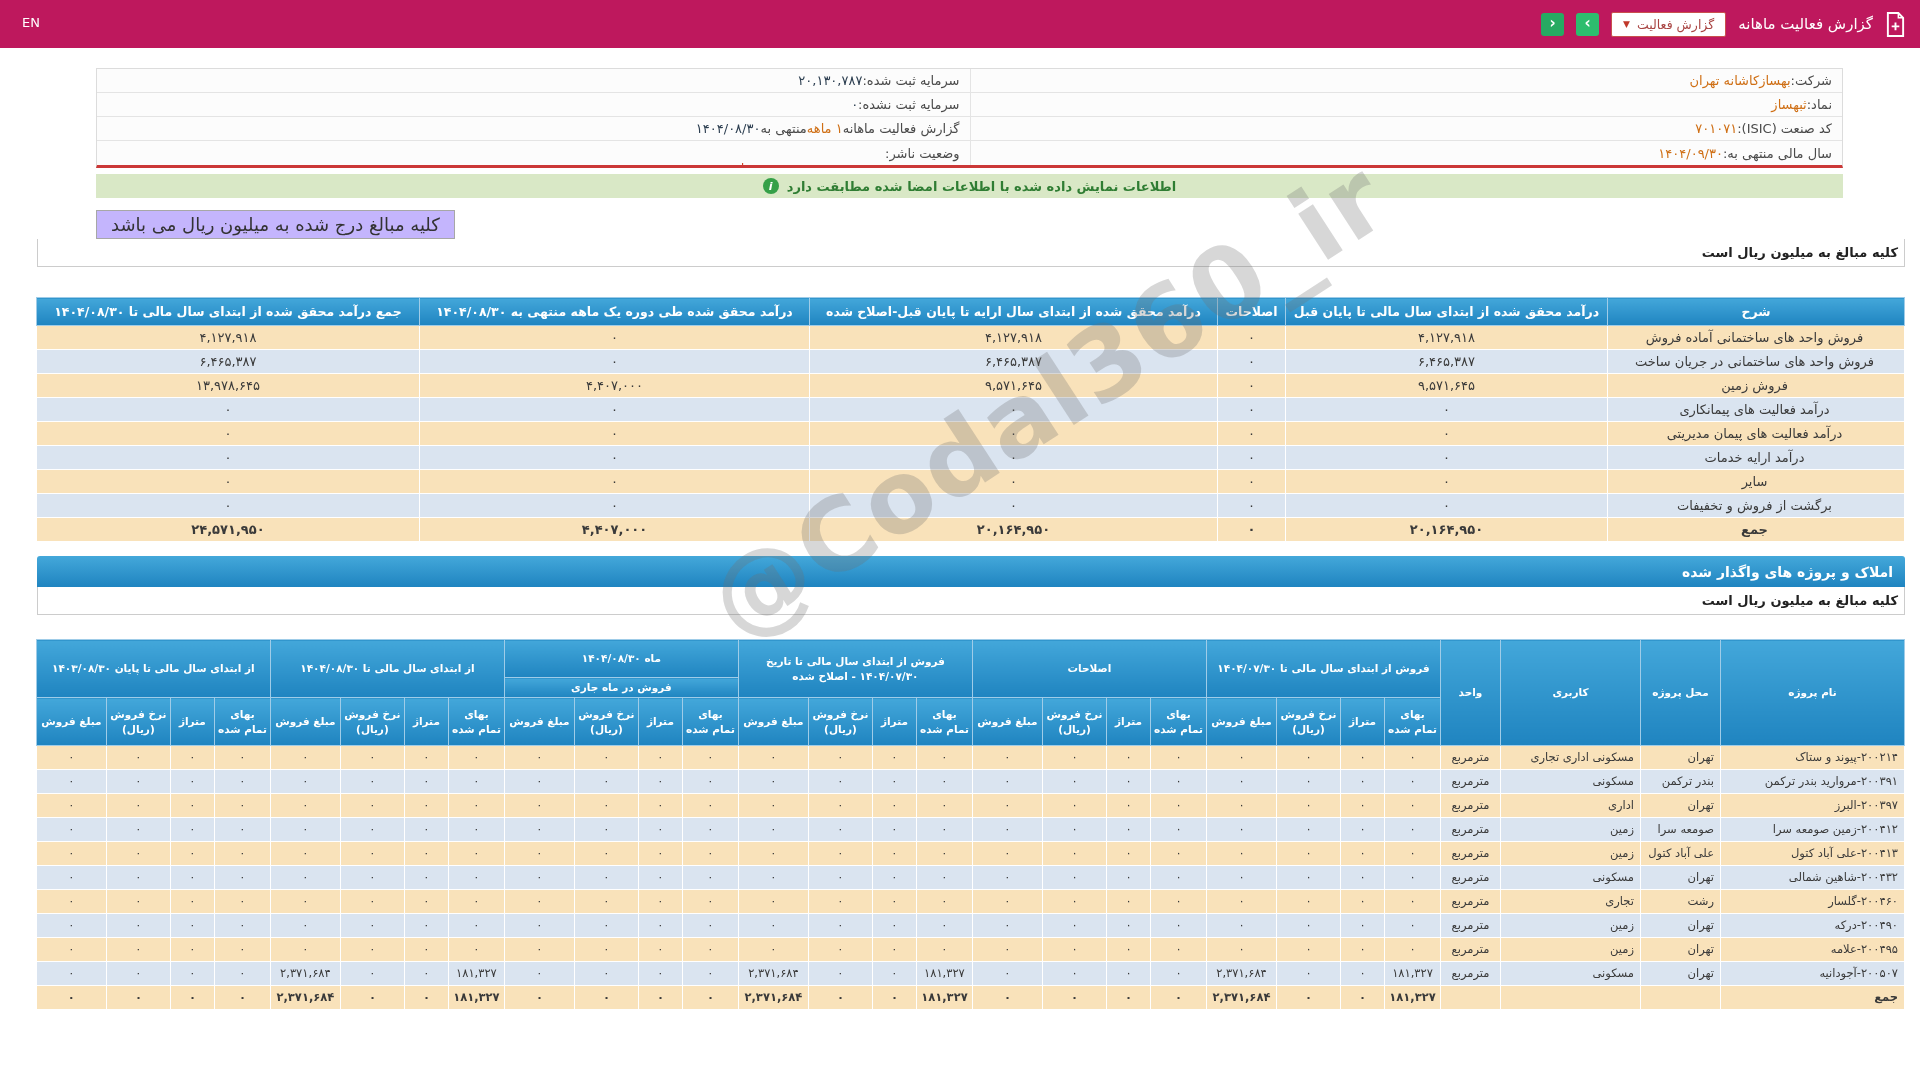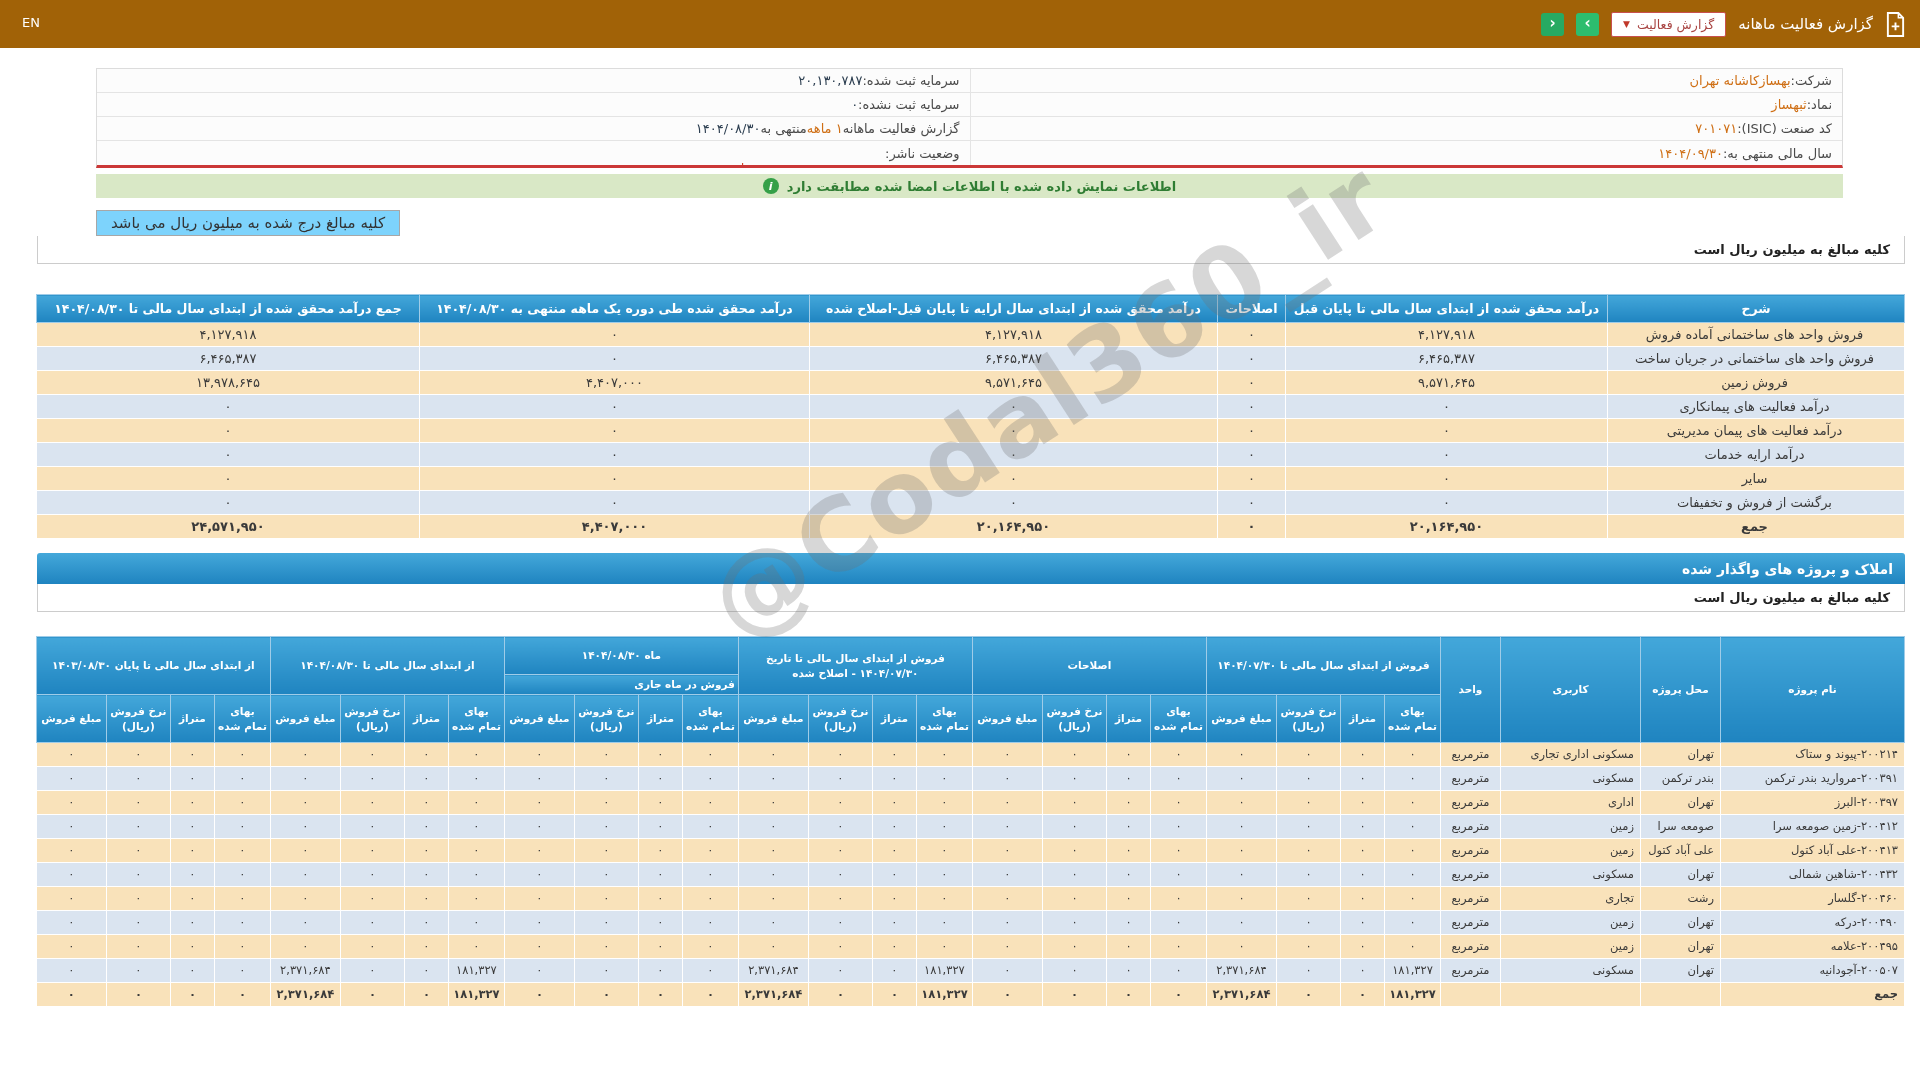--- a/index.html
+++ b/index.html
@@ -1,21 +1,21 @@
 <!DOCTYPE html>
 <html lang="fa"><head>
 <meta charset="utf-8">
 <style>
   * { margin:0; padding:0; box-sizing:border-box; }
   html,body { width:1920px; height:1080px; overflow:hidden; background:#fff;
     font-family:"DejaVu Sans","Liberation Sans",sans-serif; }
   body { position:relative; }
 
   
-  .topbar { height:48px; background:#a16207; position:relative; }
+  .topbar { height:48px; background:#be185d; position:relative; }
   .en-link { position:absolute; left:22px; top:15px; color:#fff; font-size:13px; cursor:pointer; }
   .topbar-right { position:absolute; right:14px; top:0; height:48px; display:flex; align-items:center; gap:12px; direction:rtl; }
   .report-icon { display:flex; align-items:center; }
   .topbar-title { color:#fff; font-size:15px; white-space:nowrap; }
   .btn-report { display:flex; align-items:center; gap:7px; background:#fff; border:1px solid #c9504d; color:#a94442;
     font-size:12.5px; padding:4px 11px; border-radius:2px; cursor:pointer; font-family:inherit; }
   .chev { font-size:9px; color:#c0392b; }
   .btn-green { width:23px; height:23px; border:none; border-radius:3px; color:#fff; font-size:15px; font-weight:bold;
     display:flex; align-items:center; justify-content:center; cursor:pointer; padding:0 0 2px 0; font-family:inherit; }
   .btn-fwd { background:#2dbd6e; } .btn-back { background:#27aa62; }
@@ -30,45 +30,45 @@
   .part-label { color:#4a4a4a; } .part-orange { color:#cf6f15; } .part-dark { color:#2c3e50; } .part-red { color:#c9452a;margin-top:31px; }
 
   
   .green-bar { margin:6px 77px 0 96px; height:24px; background:#d9e8c6; display:flex; align-items:center; justify-content:center;
     gap:8px; direction:rtl; color:#2f7d33; font-size:13px; font-weight:bold; }
   .info-icon { width:16px; height:16px; border-radius:50%; background:#35a048; color:#fff; font-size:11px; font-weight:bold;
     display:inline-flex; align-items:center; justify-content:center; font-style:italic; flex:0 0 16px; }
 
   
   .note-box-wrap { direction:ltr; text-align:left; padding:12px 0 0 96px; }
-  .note-box { display:inline-block; border:1px solid #a7a7a7; padding:3px 14px; font-size:15px; color:#333; direction:rtl; background:#7dd3fc; }
+  .note-box { display:inline-block; border:1px solid #a7a7a7; padding:3px 14px; font-size:18px; color:#333; direction:rtl; background:#c4b5fd; }
 
   
   .main { margin:0 15px 0 37px; direction:rtl; }
   .section-bar { height:31px; background:linear-gradient(180deg,#44a8da,#1f84c0); border-radius:3px 3px 0 0; color:#fff;
     font-weight:bold; font-size:14px; display:flex; align-items:center; padding:0 12px; }
   .sec1 { margin-top:54px; } .sec2 { margin-top:14px; }
-  .section-note { height:28px; border:1px solid #ccc; border-top:none; display:flex; align-items:center; padding:0 14px;
+  .section-note { height:28px; border:1px solid #ccc; border-top:none; display:flex; align-items:center; padding:0 6px;
     font-size:13px; font-weight:bold; color:#222; background:#fff; }
 
   
   table { border-collapse:collapse; table-layout:fixed; width:100%; direction:rtl; }
   th { background:linear-gradient(180deg,#43a7da,#1f84c0); color:#fff; font-weight:bold; border:1px solid #9fcce8; }
   td { border:1px solid #ffffff; text-align:center; color:#3a3a3a; overflow:hidden; }
   .row-cream td { background:#f9e2ba; }
   .row-blue td  { background:#dae4f0; }
   .total-row td { background:#f9e2ba; font-weight:bold; }
   .tbl1 { margin-top:30px; border:1px solid #cfd8e0; }
   .tbl1 th { height:28px; font-size:12.5px; padding:2px 6px; }
   .tbl1 td { height:24px; font-size:13px; padding:0 6px;text-align:center; }
   .tbl1 td.desc { text-align:center; padding-right:9px; }
   .tbl2 { margin-top:24px; border:1px solid #cfd8e0; }
   .tbl2 th { font-size:10.5px; padding:2px 3px; line-height:1.35; }
   .tbl2 thead tr:nth-child(1) th { height:38px; }
-  .tbl2 thead tr:nth-child(2) th { height:20px;text-align:right; }
+  .tbl2 thead tr:nth-child(2) th { height:20px; }
   .tbl2 thead tr:nth-child(3) th { height:48px; }
   .tbl2 td { height:24px; font-size:11.5px; padding:1px 4px; line-height:1.25; }
   .tbl2 td.name { text-align:right; padding-right:6px; }
   .tbl2 td.loc, .tbl2 td.use { text-align:right; padding-right:6px; }
 
   
   .watermark { position:absolute; left:720px; top:555px; transform:rotate(-33deg); transform-origin:left center;
     font-size:100px; font-weight:bold; color:rgba(110,110,110,0.28); letter-spacing:2px; pointer-events:none; z-index:60;
     white-space:nowrap; direction:ltr; }
 </style>

